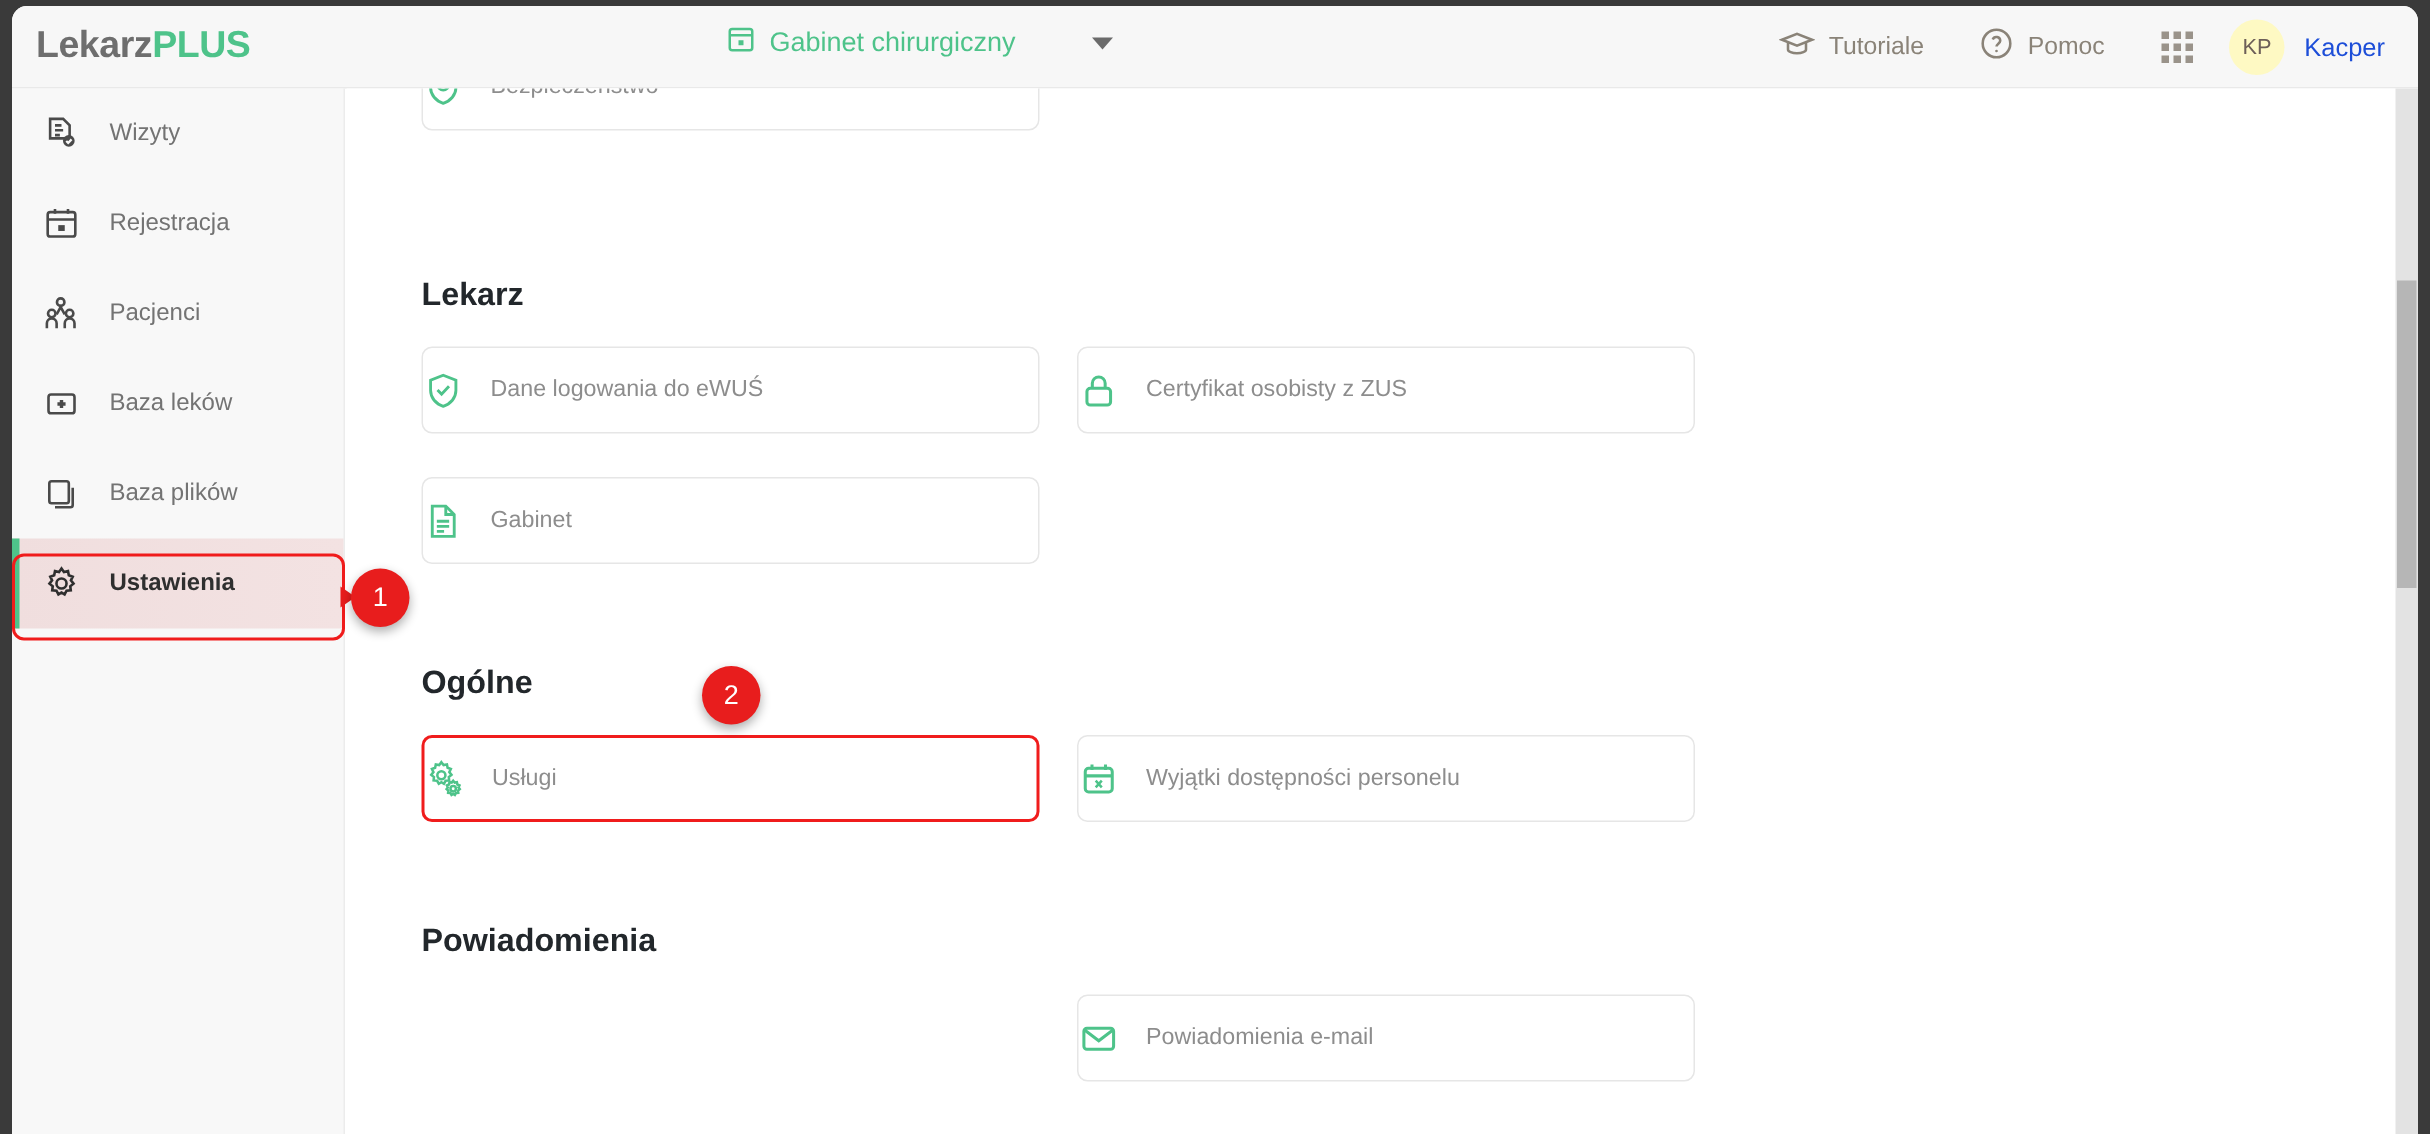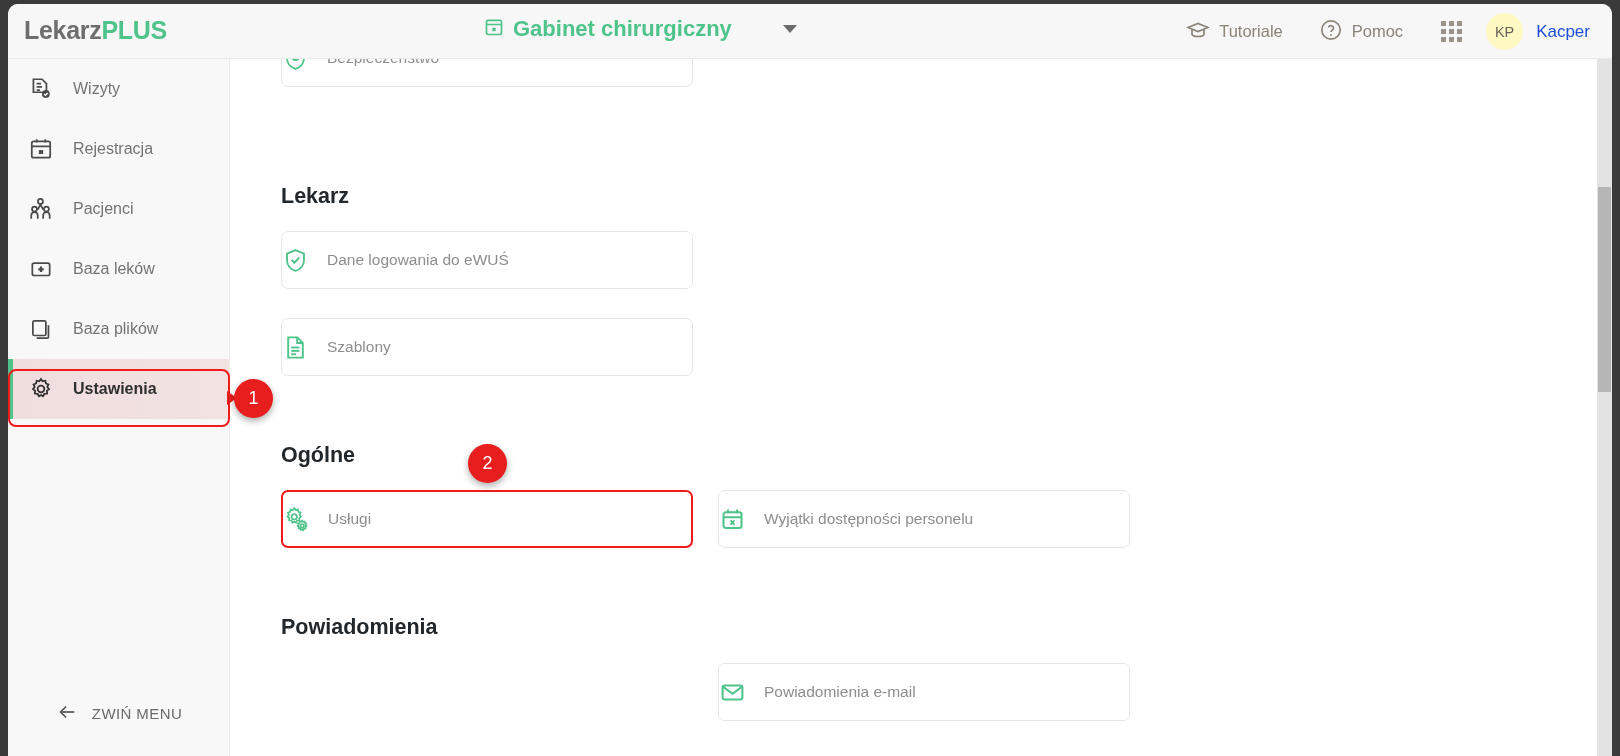--- a/index.html
+++ b/index.html
@@ -32,21 +32,21 @@
   }
   .logo .l1 { color: #6e6e6e; }
   .logo .l2 { color: #4ec38a; }
 
   .ctx-select {
     position: absolute; left: 476px; top: 12px;
     display: flex; align-items: center; gap: 9px;
     cursor: pointer;
   }
   .ctx-select .label {
-    color: #4ec38a; font-size: 22px; font-weight: bold;
+    color: #4ec38a; font-size: 18px; font-weight: normal;
   }
   .chev {
     margin-left: 42px;
     width: 0; height: 0;
     border-left: 7px solid transparent;
     border-right: 7px solid transparent;
     border-top: 8px solid #6b6b6b;
   }
 
   .topnav {
@@ -293,29 +293,20 @@
     <div class="side-item active">
       <span class="side-icon">
         <svg width="26" height="26" viewBox="0 0 24 24" fill="none" stroke="#2f2f2f" stroke-width="1.6">
           <circle cx="12" cy="12" r="3.1"></circle>
           <path d="M12 2.8l1.5 2.1 2.5-.5.5 2.5 2.4.9-1.1 2.3 1.6 2-2 1.6.3 2.5-2.6.2-1.2 2.3L12 17.6l-1.9 1.1-1.2-2.3-2.6-.2.3-2.5-2-1.6 1.6-2L5.1 7.8l2.4-.9.5-2.5 2.5.5z"></path>
         </svg>
       </span>
       <span>Ustawienia</span>
     </div>
 
-    <div class="collapse">
-      <span>
-        <svg width="22" height="22" viewBox="0 0 24 24" fill="none" stroke="#5a5a5a" stroke-width="1.9">
-          <line x1="20" y1="12" x2="5" y2="12"></line>
-          <polyline points="11,6 5,12 11,18"></polyline>
-        </svg>
-      </span>
-      <span>ZWIŃ MENU</span>
-    </div>
   </div>
 
   <div class="content">
 
     <div class="card" style="left:50px; top:-30px;">
       <span class="card-icon">
         <svg width="27" height="27" viewBox="0 0 24 24" fill="none" stroke="#4ec38a" stroke-width="1.7">
           <path d="M12 2.8l7.5 3v6.1c0 4.3-3.1 7.9-7.5 9.3-4.4-1.4-7.5-5-7.5-9.3V5.8z"></path>
           <circle cx="12" cy="10.2" r="3.2"></circle>
           <path d="M12 8.4v2h1.6" stroke-width="1.3"></path>
@@ -329,32 +320,41 @@
     <div class="card" style="left:50px; top:172px;">
       <span class="card-icon">
         <svg width="27" height="27" viewBox="0 0 24 24" fill="none" stroke="#4ec38a" stroke-width="1.7">
           <path d="M12 2.8l7.5 3v6.1c0 4.3-3.1 7.9-7.5 9.3-4.4-1.4-7.5-5-7.5-9.3V5.8z"></path>
           <polyline points="8.6,11.6 11,14 15.4,9.3"></polyline>
         </svg>
       </span>
       <span class="card-label">Dane logowania do eWUŚ</span>
     </div>
 
+    <div class="card" style="left:487px; top:172px;">
+      <span class="card-icon">
+        <svg width="27" height="27" viewBox="0 0 24 24" fill="none" stroke="#4ec38a" stroke-width="1.8">
+          <rect x="5" y="10.5" width="14" height="10" rx="2"></rect>
+          <path d="M8.2 10.5V7.6a3.8 3.8 0 0 1 7.6 0v2.9"></path>
+        </svg>
+      </span>
+      <span class="card-label">Certyfikat osobisty z ZUS</span>
+    </div>
 
     <div class="card" style="left:50px; top:259px;">
       <span class="card-icon">
         <svg width="27" height="27" viewBox="0 0 24 24" fill="none" stroke="#4ec38a" stroke-width="1.7">
           <path d="M5.5 3h8l5 5v13h-13z"></path>
           <path d="M13.5 3v5h5"></path>
           <line x1="8.2" y1="12" x2="15.5" y2="12"></line>
           <line x1="8.2" y1="15" x2="15.5" y2="15"></line>
           <line x1="8.2" y1="18" x2="12.5" y2="18"></line>
         </svg>
       </span>
-      <span class="card-label">Szablony</span>
+      <span class="card-label">Gabinet</span>
     </div>
 
     <div class="section-title" style="left:50px; top:384px;">Ogólne</div>
 
     <div class="card hl" style="left:50px; top:431px;">
       <span class="card-icon">
         <svg width="27" height="27" viewBox="0 0 24 24" fill="none" stroke="#4ec38a" stroke-width="1.5">
           <circle cx="10" cy="9.6" r="2.4"></circle>
           <path d="M10 1.9l1.3 1.7 2-.4.4 2 1.9.7-.9 1.9 1.3 1.6-1.6 1.3.2 2-2.1.2-1 1.8L10 13.8l-1.5.9-1-1.8-2.1-.2.2-2-1.6-1.3 1.3-1.6-.9-1.9 1.9-.7.4-2 2 .4z"></path>
           <circle cx="17" cy="17.6" r="1.6"></circle>

